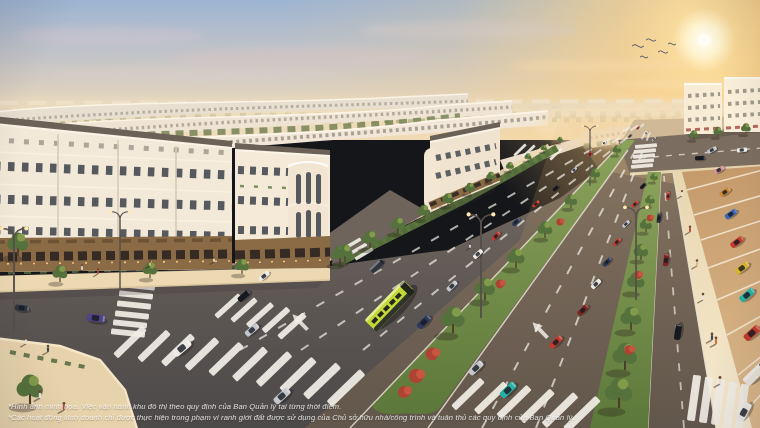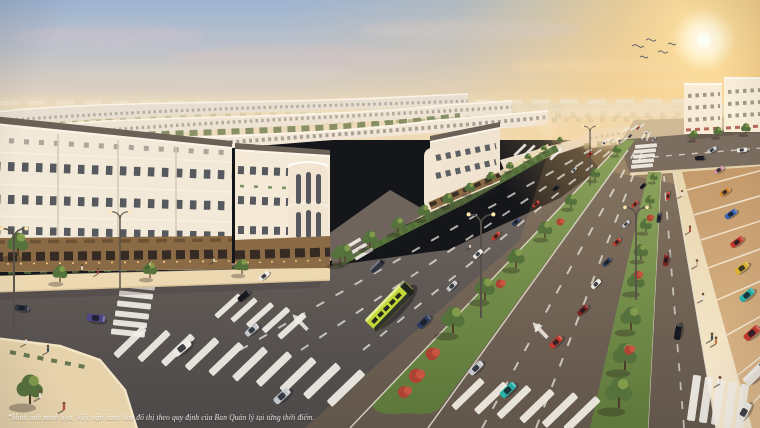--- a/index.html
+++ b/index.html
@@ -1,17 +1,17 @@
 <!DOCTYPE html>
 <html style="--skyTop: #9db4d2; --skyWarm: #f0ddbe; --sunGlow: #ffd98f; --sunCore: #fffdf4; --facadeLight: #f3e9d8; --facadeShade: #e6d8c4; --roofTone: #6b6156; --storefrontBronze: #8a6b45; --windowDark: #3a4048; --asphaltDark: #4b4848; --sidewalkWarm: #ecd9b2; --parkingGround: #cfa97a; --grassLight: #8ba25b; --grassDark: #5c783a; --treeGreen: #55713c; --treeHi: #8aa14e; --treeOlive: #6f7d4f; --flowerRed: #ae4334; --laneWhite: #f2efe7; --curbWhite: #e9e2d2; --busGreen: #c3d836; --carRed: #c23a2c; --carTeal: #28b0a6; --carNavy: #2c3a5c; --carPurple: #4f4486; --carSilver: #c3c6cb; --carWhite: #eceae4; --carBlack: #17191e; --carOrange: #cd8733; --carPink: #cf939b; --carBlue: #3a66b0; --carYellow: #d8b12e; --carDarkRed: #7e2420; --carDarkGrey: #2e3440; --vanWhite: #e8e4da;"><head>
 <meta charset="utf-8">
 <style>
   html,body{margin:0;padding:0;background:#15161a;}
   .stage{position:relative;width:760px;height:428px;overflow:hidden;
-         font-family:Liberation Serif, serif;}
+         font-family:Liberation Sans, sans-serif;}
   .stage svg{display:block;width:760px;height:428px;}
   .disclaimer{position:absolute;left:8px;bottom:5px;z-index:5;pointer-events:none;}
   .disclaimer div{font-size:7.5px;font-style:italic;letter-spacing:.15px;
          color:rgba(255,255,255,.82);line-height:1.5;
          text-shadow:0 1px 1px rgba(40,30,20,.35);white-space:nowrap;}
 </style>
 </head>
 <body>
 
 <div class="stage">
@@ -515,14 +515,15 @@
     <use href="#ped" transform="translate(40,398) scale(1.05)" style="color:#e8e2d6"></use>
     <use href="#ped" transform="translate(64,410) scale(1.05)" style="color:#b5473a"></use>
     <use href="#ped" transform="translate(470,248) scale(.7)" style="color:#e8e2d6"></use>
   </g>
 
   <rect x="0" y="0" width="760" height="428" fill="url(#gVig)"></rect>
 </svg>
 
 <div class="disclaimer">
   <div>*Hình ảnh minh họa. Việc vận hành khu đô thị theo quy định của Ban Quản lý tại từng thời điểm.</div>
+  <div>*Các hoạt động kinh doanh chỉ được thực hiện trong phạm vi ranh giới đất được sử dụng của Chủ sở hữu nhà/công trình và tuân thủ các quy định của Ban Quản lý.</div>
 </div>
 </div>
 
 </body></html>

